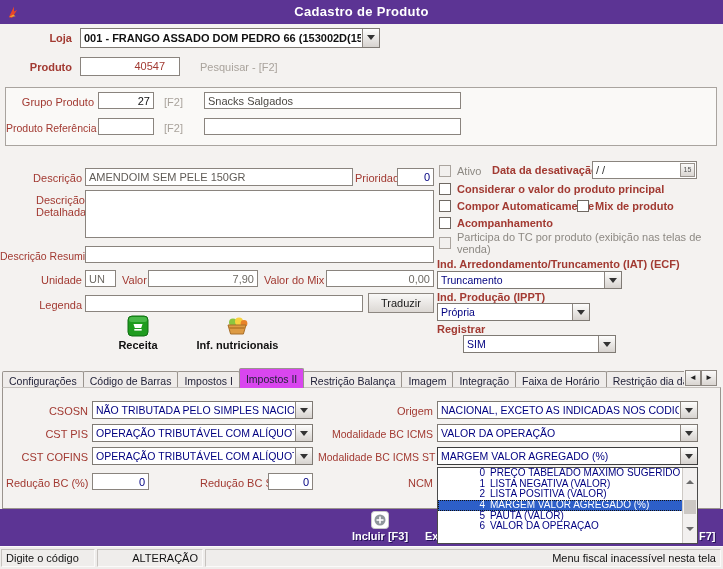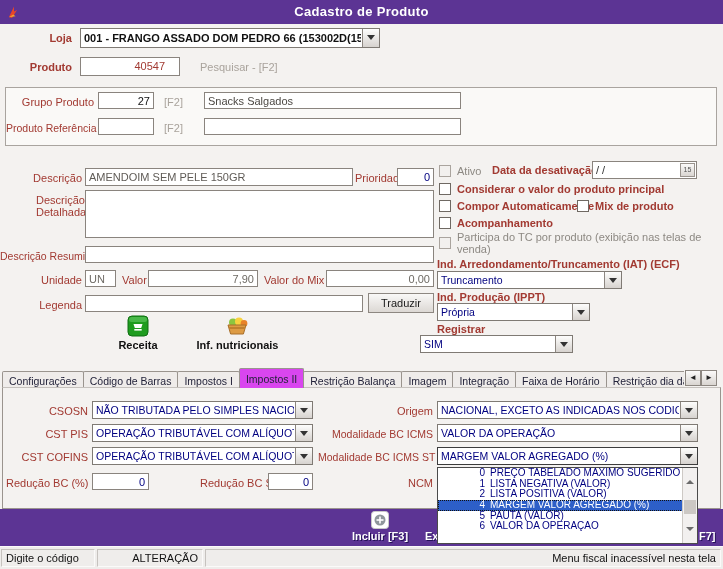--- a/index.html
+++ b/index.html
@@ -194,21 +194,21 @@
 
   <div class="abs lbl b nowrap" style="left:437px;top:291px;">Ind. Produção (IPPT)</div>
   <div class="combo" style="left:437px;top:303px;width:153px;height:18px;">
     <span class="ct">Própria</span>
     <span class="cbtn">
         <i class="tri"></i>
       </span>
   </div>
 
   <div class="abs lbl b nowrap" style="left:437px;top:323px;">Registrar</div>
-  <div class="combo" style="left:420px;top:335px;width:153px;height:18px;">
+  <div class="combo" style="left:463px;top:335px;width:153px;height:18px;">
     <span class="ct">SIM</span>
     <span class="cbtn">
         <i class="tri"></i>
       </span>
   </div>
 
   <div class="tabs">
     <div class="tab">Configurações</div>
     <div class="tab">Código de Barras</div>
     <div class="tab">Impostos I</div>

